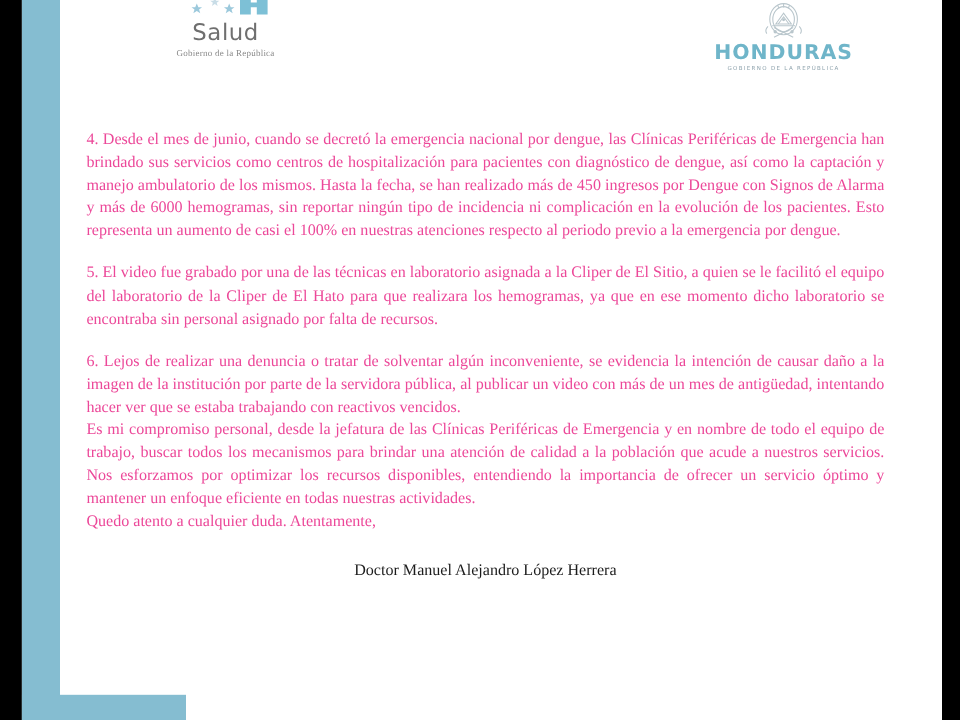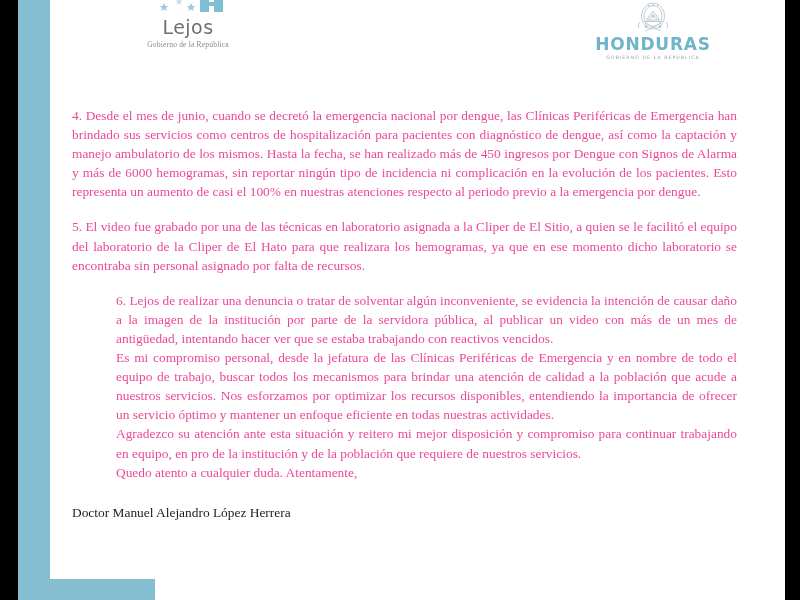--- a/index.html
+++ b/index.html
@@ -145,27 +145,28 @@
   }
   .para {
     font-family: "Liberation Serif", serif;
     font-size: 13.4px;
     line-height: 19.1px;
     color: #ec4899;
     text-align: justify;
     margin: 0 0 16px 0;
     text-justify: inter-word;
   }
-  .para.tight { margin-bottom: 0; margin-left: 44px; }
+  .para.tight { margin-bottom: 0; }
   .sig-block {
     font-family: "Liberation Serif", serif;
     font-size: 13.4px;
     line-height: 19.1px;
     color: #1c1c1c;
     margin-top: 21px;
+    text-align: center;
   }
   .sig-line { display: block; }
 </style>
 </head>
 <body>
 
 <div class="canvas">
 
   <div class="page">
 
@@ -181,21 +182,21 @@
             <path d="M72 4 h9 v18 h-9 z" fill="#7dc0d6"></path>
             <path d="M86 4 h9 v18 h-9 z" fill="#7dc0d6"></path>
             <path d="M72 4 h23 v5 h-23 z" fill="#7dc0d6"></path>
             <path d="M78 12 h11 v4 h-11 z" fill="#7dc0d6"></path>
 
             <polygon points="36,13 37.3,16 40.4,16 37.9,18 38.9,21 36,19.2 33.1,21 34.1,18 31.6,16 34.7,16" fill="#9cc9dc"></polygon>
             <polygon points="51,8 52.1,10.6 54.8,10.6 52.6,12.3 53.4,15 51,13.4 48.6,15 49.4,12.3 47.2,10.6 49.9,10.6" fill="#c9dde7"></polygon>
             <polygon points="63,13 64.3,16 67.4,16 64.9,18 65.9,21 63,19.2 60.1,21 61.1,18 58.6,16 61.7,16" fill="#9cc9dc"></polygon>
           </svg>
         </div>
-        <div class="salud-word">Lejos</div>
+        <div class="salud-word">Salud</div>
         <div class="salud-sub">Gobierno de la República</div>
       </div>
 
       <div class="logo-honduras">
         <div class="honduras-crest">
           <svg width="46" height="32" viewBox="0 0 46 32" aria-hidden="true">
             <g fill="none" stroke="#b9c6cc" stroke-width="0.9">
 
               <ellipse cx="23" cy="14" rx="11.5" ry="13"></ellipse>
               <ellipse cx="23" cy="14" rx="9" ry="10.5"></ellipse>
@@ -231,21 +232,20 @@
     <div class="body-text">
 
       <p class="para">4. Desde el mes de junio, cuando se decretó la emergencia nacional por dengue, las Clínicas Periféricas de Emergencia han brindado sus servicios como centros de hospitalización para pacientes con diagnóstico de dengue, así como la captación y manejo ambulatorio de los mismos. Hasta la fecha, se han realizado más de 450 ingresos por Dengue con Signos de Alarma y más de 6000 hemogramas, sin reportar ningún tipo de incidencia ni complicación en la evolución de los pacientes. Esto representa un aumento de casi el 100% en nuestras atenciones respecto al periodo previo a la emergencia por dengue.</p>
 
       <p class="para">5. El video fue grabado por una de las técnicas en laboratorio asignada a la Cliper de El Sitio, a quien se le facilitó el equipo del laboratorio de la Cliper de El Hato para que realizara los hemogramas, ya que en ese momento dicho laboratorio se encontraba sin personal asignado por falta de recursos.</p>
 
       <p class="para tight">6. Lejos de realizar una denuncia o tratar de solventar algún inconveniente, se evidencia la intención de causar daño a la imagen de la institución por parte de la servidora pública, al publicar un video con más de un mes de antigüedad, intentando hacer ver que se estaba trabajando con reactivos vencidos.</p>
 
       <p class="para tight">Es mi compromiso personal, desde la jefatura de las Clínicas Periféricas de Emergencia y en nombre de todo el equipo de trabajo, buscar todos los mecanismos para brindar una atención de calidad a la población que acude a nuestros servicios. Nos esforzamos por optimizar los recursos disponibles, entendiendo la importancia de ofrecer un servicio óptimo y mantener un enfoque eficiente en todas nuestras actividades.</p>
 
-      <p class="para tight">Agradezco su atención ante esta situación y reitero mi mejor disposición y compromiso para continuar trabajando en equipo, en pro de la institución y de la población que requiere de nuestros servicios.</p>
 
       <p class="para tight">Quedo atento a cualquier duda. Atentamente,</p>
 
       <div class="sig-block">
         <span class="sig-line">Doctor Manuel Alejandro López Herrera</span>
       </div>
 
     </div>
 
   </div>

